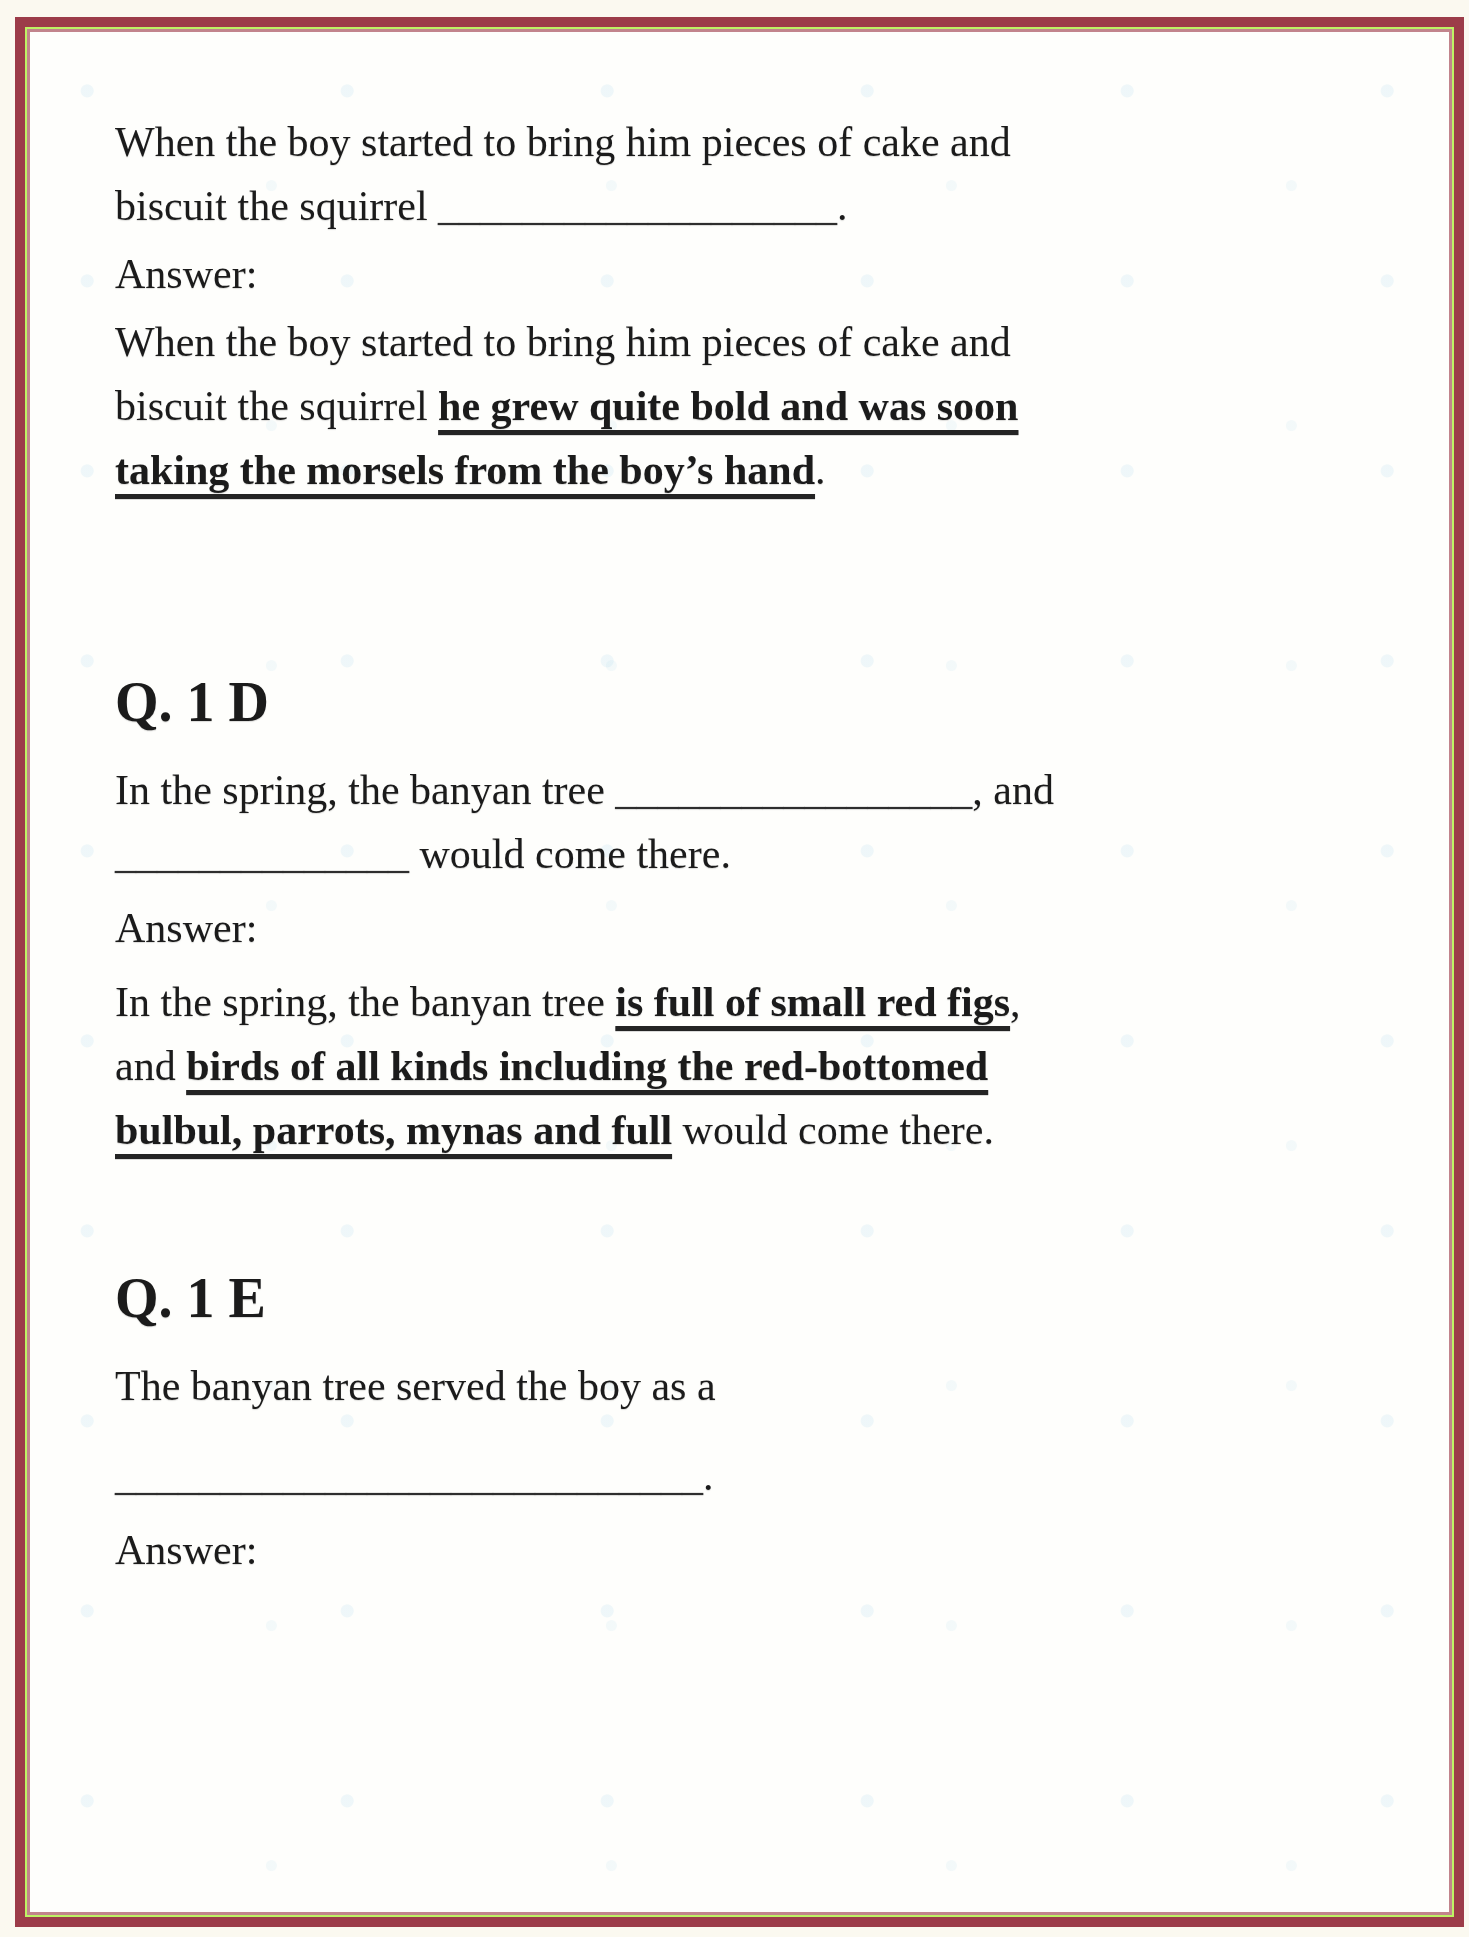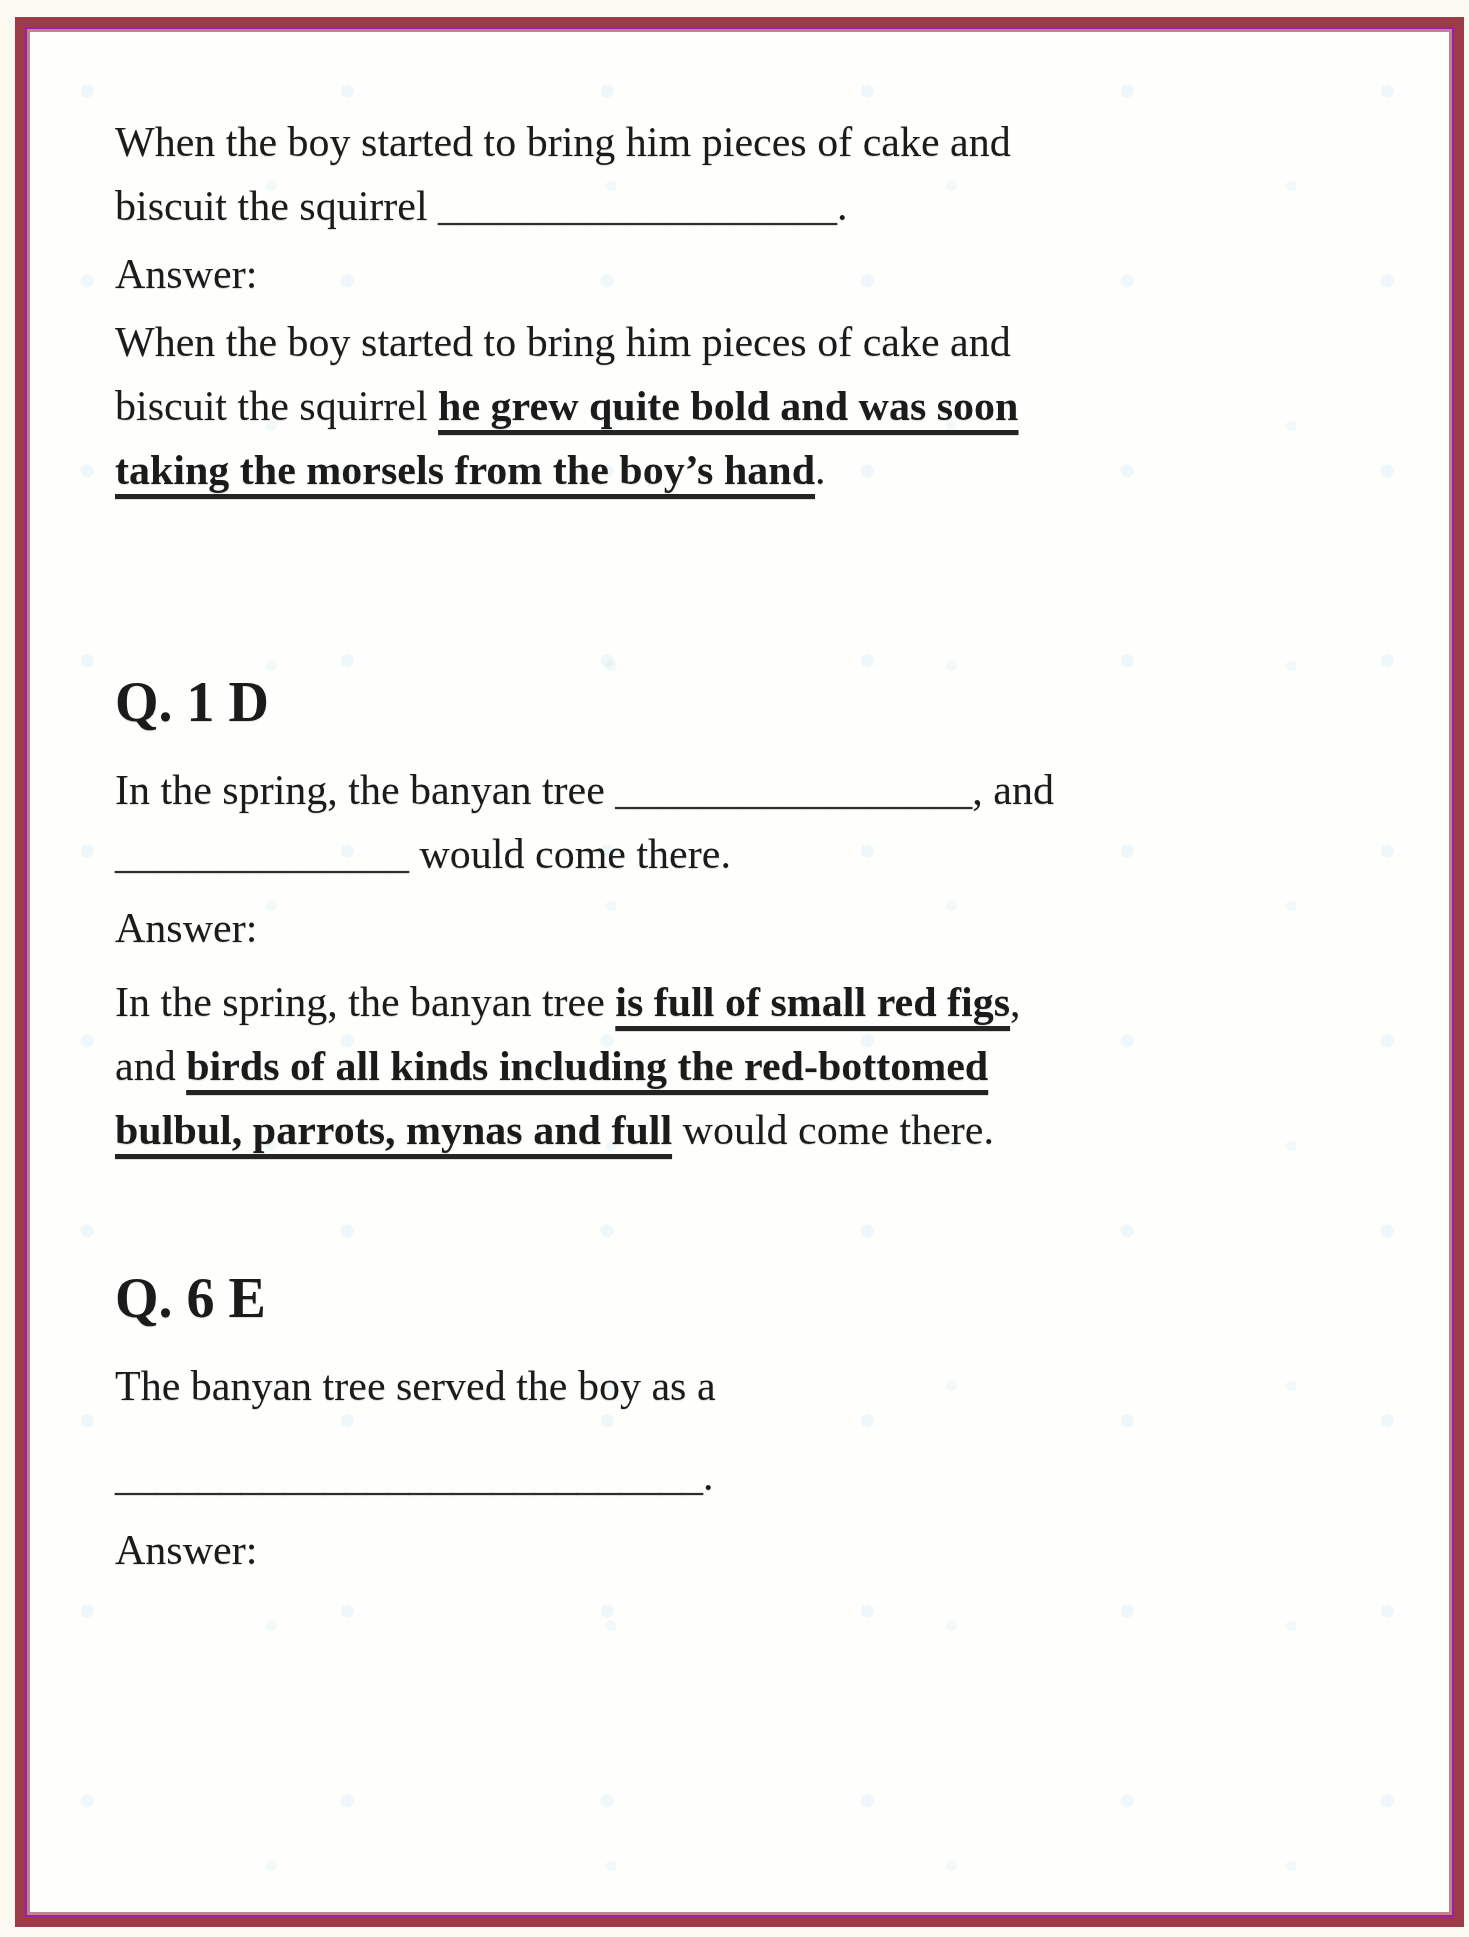--- a/index.html
+++ b/index.html
@@ -17,21 +17,21 @@
   }
 
   
   .frame-outer {
     position: absolute;
     left: 15px;
     top: 17px;
     right: 5px;
     bottom: 10px;
     border: 10px solid #9c3c49;
-    background: #a21caf;
+    background: #bef264;
     box-sizing: border-box;
     font-family: Liberation Serif, serif;
   }
   .frame-inner {
     position: absolute;
     left: 2px;
     top: 2px;
     right: 2px;
     bottom: 2px;
     border: 3px solid #c2848c;
@@ -115,21 +115,21 @@
 
         <p class="para"><span>In the spring, the banyan tree </span><span class="blank">_________________</span><span>, and
 </span><span class="blank">______________</span><span> would come there.</span></p>
 
         <p class="para answer-gap">Answer:</p>
 
         <p class="para answer-gap"><span>In the spring, the banyan tree </span><span class="hl">is full of small red figs</span><span>,
 and </span><span class="hl">birds of all kinds including the red-bottomed
 bulbul, parrots, mynas and full</span><span> would come there.</span></p>
 
-        <h2 class="q-heading second-gap">Q. 6 E</h2>
+        <h2 class="q-heading second-gap">Q. 1 E</h2>
 
         <p class="para">The banyan tree served the boy as a</p>
 
         <p class="para blank-para-gap"><span class="blank">____________________________</span><span>.</span></p>
 
         <p class="para answer-gap">Answer:</p>
 
 
       </div>
     </div>

